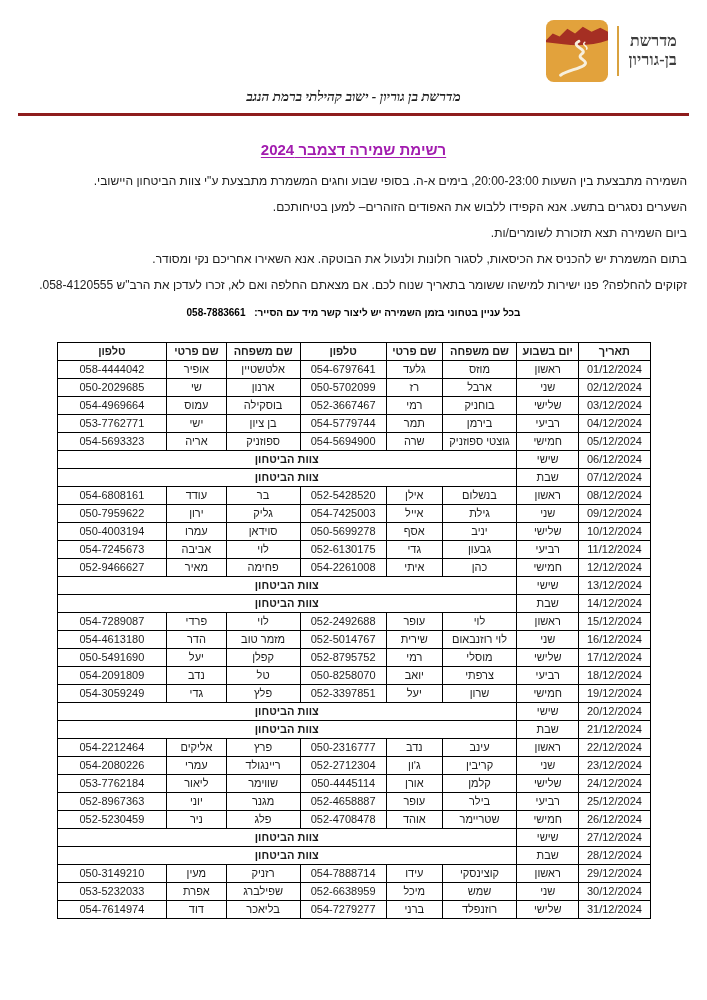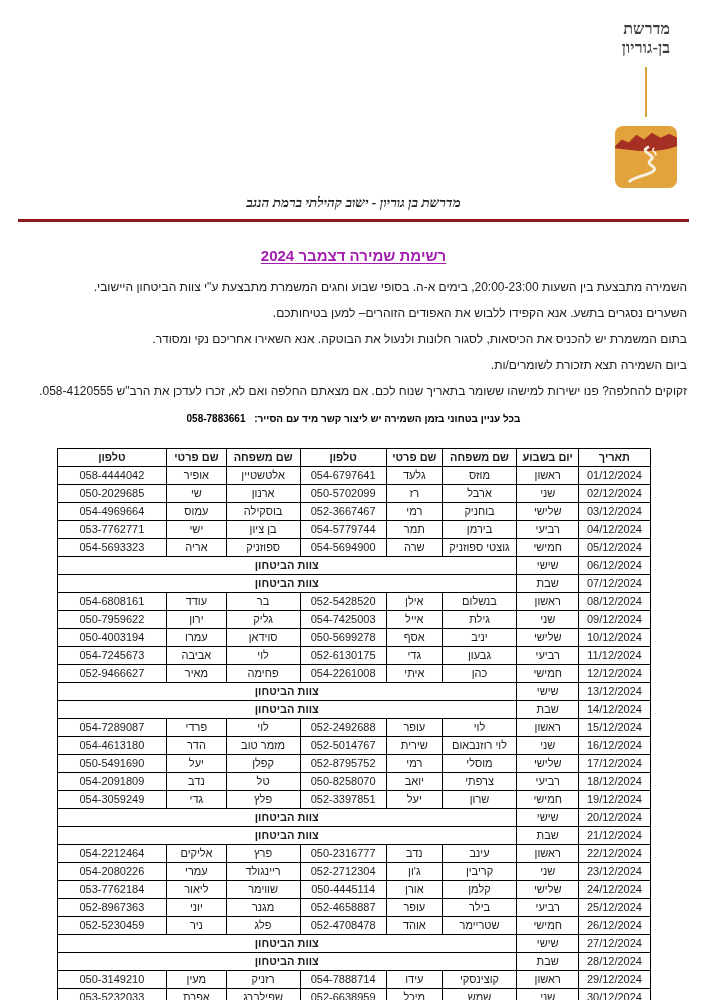--- a/index.html
+++ b/index.html
@@ -2,21 +2,21 @@
 <html lang="he" dir="rtl"><head>
 <meta charset="utf-8">
 <style>
   html, body { margin: 0; padding: 0; background: #ffffff; }
   body {
     width: 707px; height: 1000px; position: relative; overflow: hidden;
     font-family: "Liberation Sans", sans-serif; color: #1c1c1c;
   }
   
   .logo-row { display: flex; justify-content: flex-start; padding: 20px 30px 0 0; }
-  .logo { display: flex; align-items: center; gap: 9px; flex-direction: column; }
+  .logo { display: flex; align-items: center; gap: 9px; flex-direction: row; }
   .logo-text {
     text-align: right; font-family: "Liberation Serif", serif; font-weight: bold;
     font-size: 16px; line-height: 1.18; color: #3c3c3c; letter-spacing: .2px;
   }
   .logo-sep { width: 2px; height: 50px; background: #d9a23f; }
   .logo-icon { width: 62px; height: 62px; display: block; }
   
   .tagline {
     margin-top: 7px; text-align: center; font-family: "Liberation Serif", serif;
     font-style: italic; font-weight: bold; font-size: 13.5px; color: #222;
@@ -74,22 +74,22 @@
 </div>
 
 <div class="tagline">מדרשת בן גוריון - ישוב קהילתי ברמת הנגב</div>
 <hr class="red-rule" style="background:#8e1c1c;">
 
 <div class="doc-title">רשימת שמירה דצמבר 2024</div>
 
 <div class="instructions">
   <p>השמירה מתבצעת בין השעות 20:00-23:00, בימים א-ה. בסופי שבוע וחגים המשמרת מתבצעת ע"י צוות הביטחון היישובי.</p>
   <p>השערים נסגרים בתשע. אנא הקפידו ללבוש את האפודים הזוהרים– למען בטיחותכם.</p>
+  <p>ביום השמירה תצא תזכורת לשומרים/ות.</p>
   <p>בתום המשמרת יש להכניס את הכיסאות, לסגור חלונות ולנעול את הבוטקה.  אנא השאירו אחריכם נקי ומסודר.</p>
-  <p>ביום השמירה תצא תזכורת לשומרים/ות.</p>
   <p>זקוקים להחלפה? פנו ישירות למישהו ששומר בתאריך שנוח לכם. אם מצאתם החלפה ואם לא, זכרו לעדכן את הרב"ש 058-4120555.</p>
 </div>
 
 <div class="contact-line">
   <span>בכל עניין בטחוני בזמן השמירה יש ליצור קשר מיד עם הסייר:</span>
   <span class="phone">058-7883661</span>
 </div>
 
 <table class="schedule">
   <colgroup>

